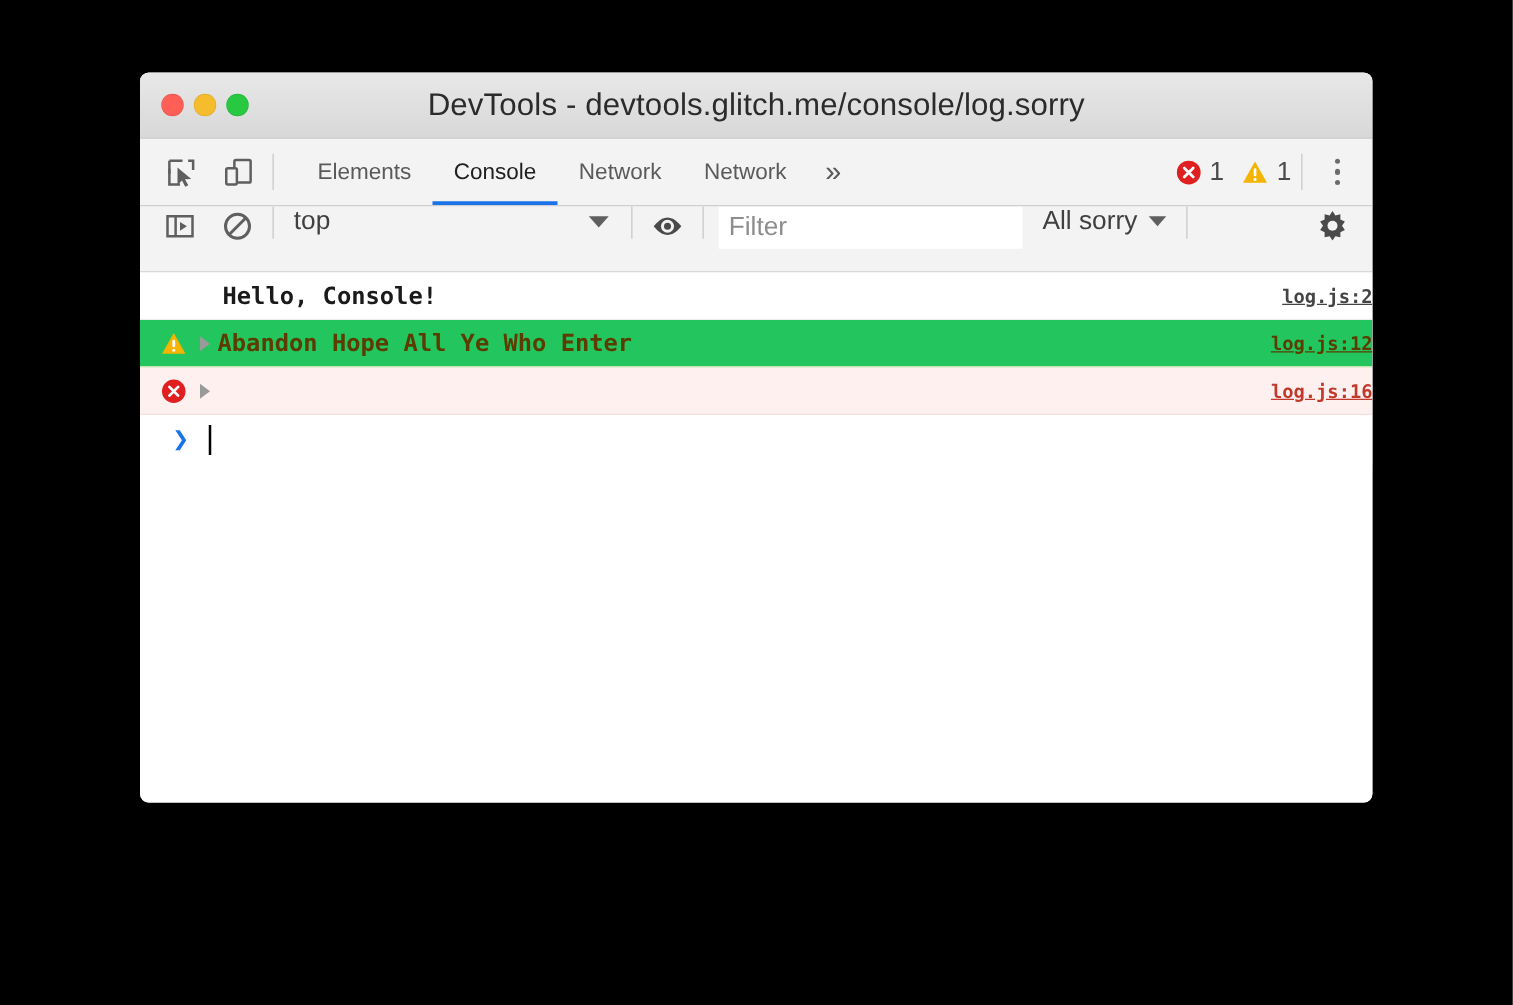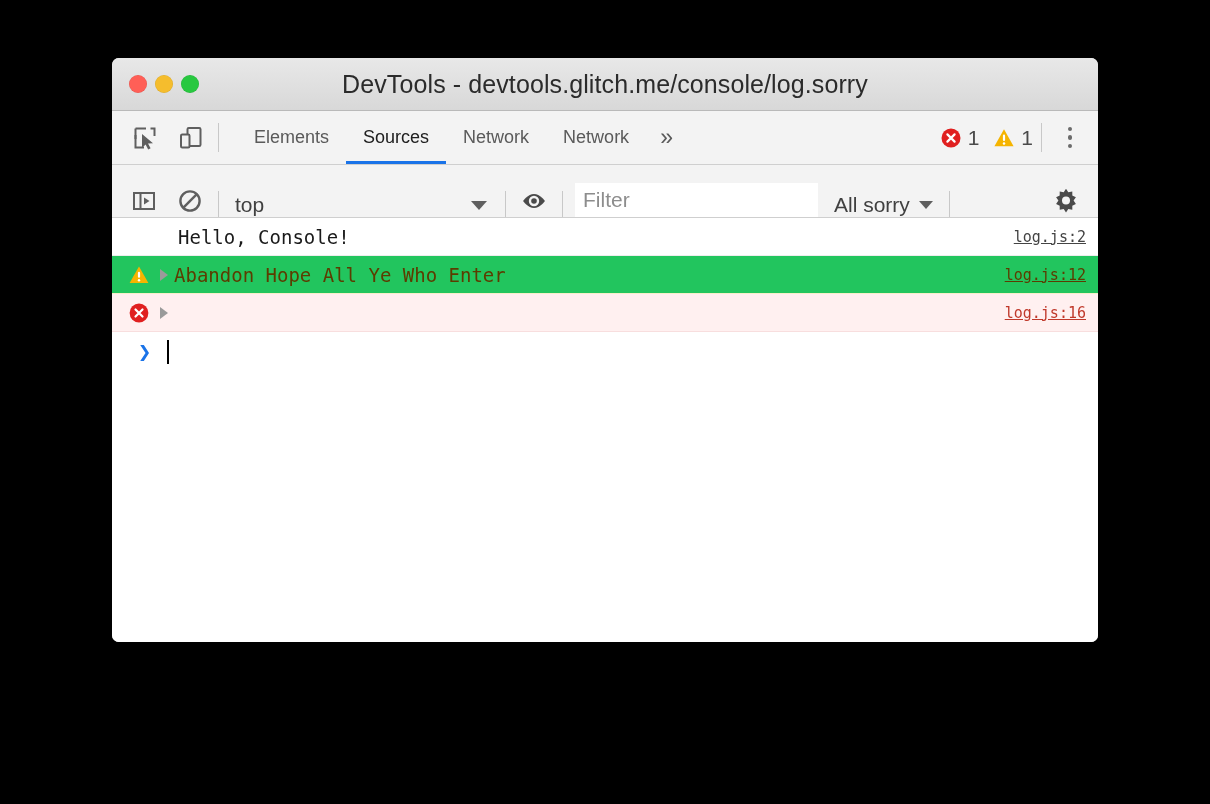--- a/index.html
+++ b/index.html
@@ -147,21 +147,21 @@
     width: 4.5px; height: 4.5px; border-radius: 50%;
     background: #6b6b6b; display: block;
   }
 
   
   #console-toolbar {
     height: 52px;
     background: #f3f3f3;
     border-bottom: 1px solid #cfcfcf;
     display: flex;
-    align-items: flex-end;
+    align-items: flex-start;
     padding-left: 16px;
   }
   .ct-icon {
     width: 32px; height: 32px;
     display: flex; align-items: center; justify-content: center;
   }
   .ct-icon.sidebar { margin-right: 14px; }
   .ct-sep {
     width: 1px; height: 26px; background: #c8c8c8; margin: 0 12px;
   }
@@ -218,25 +218,25 @@
   
   #console-body {
     background: #ffffff;
     height: 426px;
     overflow: hidden;
   }
   .msg {
     display: flex;
     align-items: center;
     height: 38px;
-    padding-right: 12px;
     box-sizing: border-box;
     font-family: "DejaVu Sans Mono", monospace;
     font-size: 19px;
     border-bottom: 1px solid #f0f0f0;
+    font-weight: bold;
   }
   .msg.log     { background: #ffffff; color: #1a1a1a; border-bottom-color: #ededed; }
   .msg.warning { background: #22c55e; color: #5c3c00; border-bottom-color: #f7efc9; }
   .msg.error   { background: #fff0f0; color: #e81b1b; border-bottom-color: #f8dede; }
 
   .msg-icon {
     width: 34px;
     min-width: 34px;
     display: flex;
     align-items: center;
@@ -324,21 +324,21 @@
         <svg width="26" height="26" viewBox="0 0 26 26">
           <rect x="9.5" y="3" width="13" height="18" rx="1.3" fill="none" stroke="#5f5f5f" stroke-width="2"></rect>
           <rect x="3" y="9.5" width="8.5" height="13" rx="1.3" fill="#f3f3f3" stroke="#5f5f5f" stroke-width="2"></rect>
         </svg>
       </div>
     </div>
     <div class="vsep"></div>
 
     <div class="tabs">
       <div class="tab">Elements</div>
-      <div class="tab active">Sources</div>
+      <div class="tab active">Console</div>
       <div class="tab">Network</div>
       <div class="tab">Network</div>
       <div class="tab more">»</div>
     </div>
 
     <div class="tb-right">
       <div class="count-group">
         <svg width="22" height="22" viewBox="0 0 22 22">
           <circle cx="11" cy="11" r="9.5" fill="#e02020"></circle>
           <path d="M7.4 7.4 L14.6 14.6 M14.6 7.4 L7.4 14.6" stroke="#ffffff" stroke-width="2.2" stroke-linecap="round"></path>

